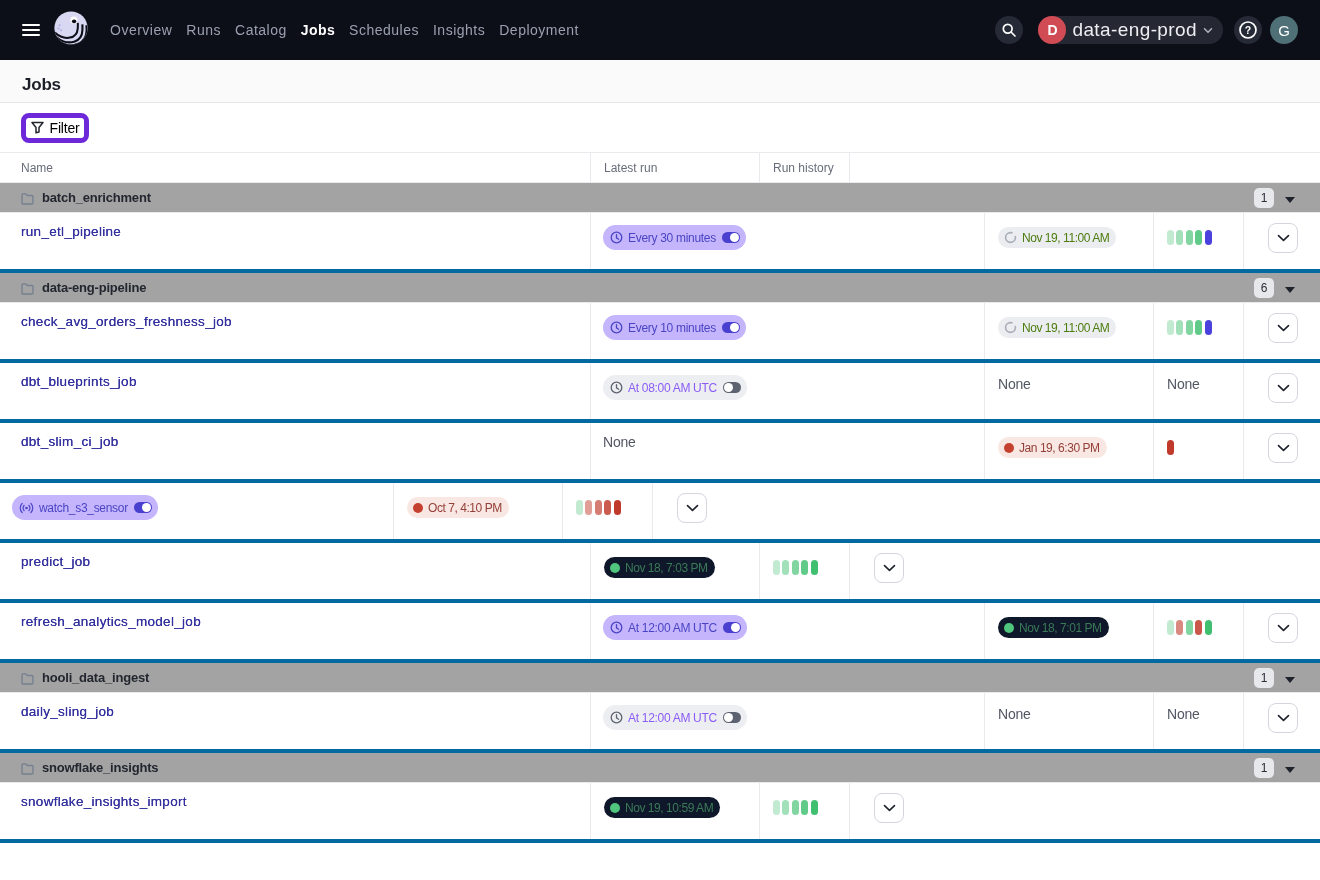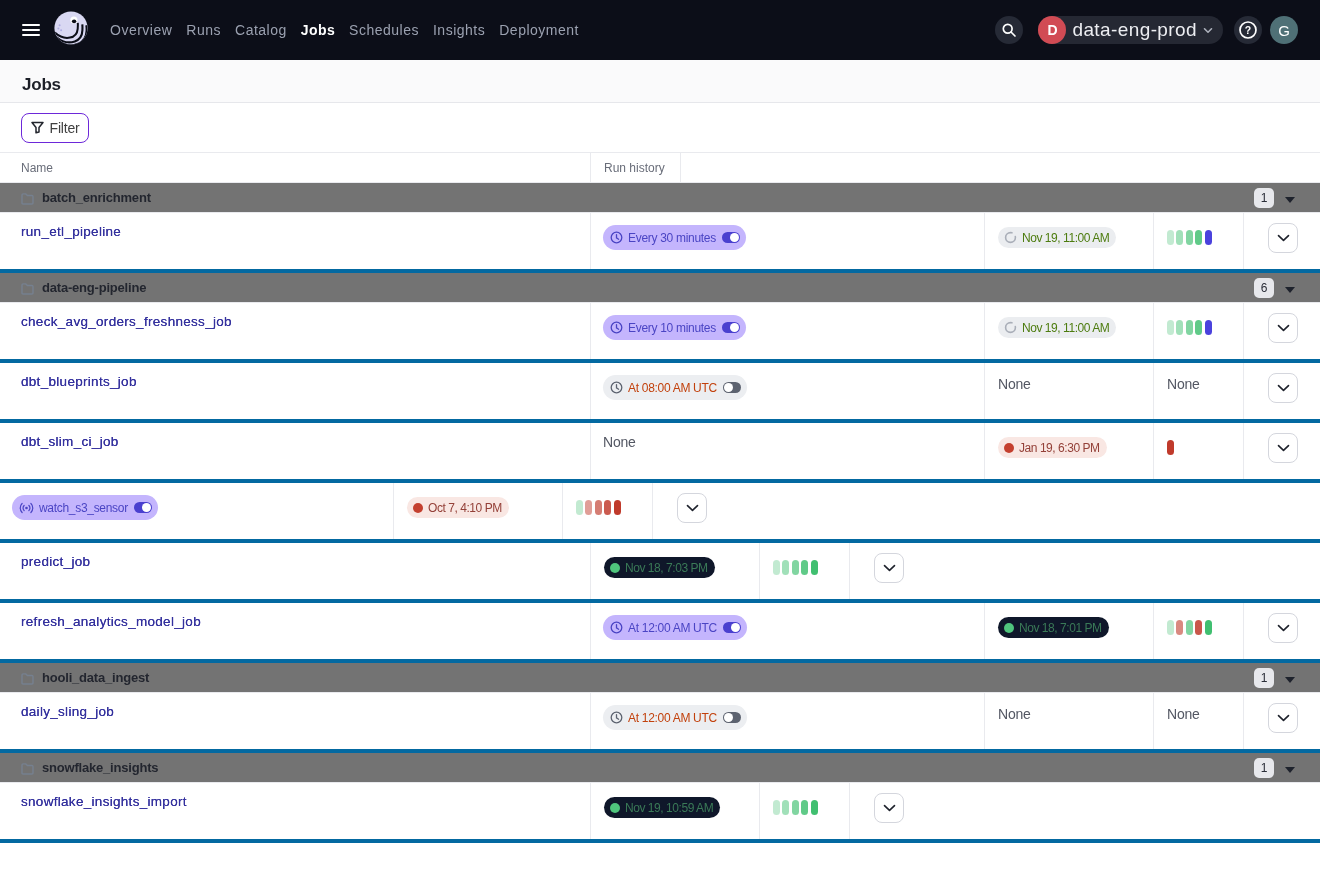--- a/index.html
+++ b/index.html
@@ -16,47 +16,47 @@
 .srch{margin-right:15px}
 .deppill{height:28px;background:#252833;border-radius:14px;display:flex;align-items:center;padding-right:10px}
 .depcircle{width:28px;height:28px;border-radius:50%;background:#d14b54;color:#fff;font-size:14px;font-weight:bold;display:flex;align-items:center;justify-content:center}
 .deppill .dname{color:#edeef2;font-size:19px;margin-left:6px;letter-spacing:.4px}
 .deppill svg{margin-left:6px}
 .helpbtn{margin-left:11px}
 .avatar{width:28px;height:28px;border-radius:50%;background:#4f7076;color:#fff;font-size:15px;display:flex;align-items:center;justify-content:center;margin-left:8px;margin-right:22px}
 
 .pagehead{height:43px;background:#fafafb;border-bottom:1px solid #e6e7eb;display:flex;align-items:center;padding-left:22px;padding-top:7px;font-size:17px;font-weight:bold;color:#1c1f27;letter-spacing:-.2px}
 .filterbar{height:50px;background:#fff;border-bottom:1px solid #e9eaee;display:flex;align-items:center;padding-left:21px}
-.filterbtn{height:30px;width:68px;border:1px solid #6d28d9;border-radius:8px;background:#fff;display:flex;align-items:center;justify-content:center;gap:6px;font-size:14px;color:#404040;letter-spacing:-.2px}
+.filterbtn{height:30px;width:68px;border:5px solid #6d28d9;border-radius:8px;background:#fff;display:flex;align-items:center;justify-content:center;gap:6px;font-size:14px;color:#000000;letter-spacing:-.2px}
 
 .thead{height:30px;border-bottom:1px solid #e9eaee;display:flex;font-size:12px;color:#696d79}
 .thead div{display:flex;align-items:center}
 .c1{width:591px;border-right:1px solid #e9eaee;padding-left:21px}
 .c2{width:394px;border-right:1px solid #e9eaee;padding-left:12px}
 .c3{width:169px;border-right:1px solid #e9eaee;padding-left:13px}
 .c4{width:90px;border-right:1px solid #e9eaee;padding-left:13px}
 .c5{width:76px}
-.grp{height:30px;background:#737373;border-bottom:1px solid #e9eaee;display:flex;align-items:center;padding-left:21px}
+.grp{height:30px;background:#a3a3a3;border-bottom:1px solid #e9eaee;display:flex;align-items:center;padding-left:21px}
 .grp .gname{font-size:13px;font-weight:bold;color:#23262f;letter-spacing:-.2px;margin-left:8px}
 .grp .count{margin-left:auto;min-width:20px;height:20px;background:#e7e8ec;border-radius:5px;color:#2a2d38;font-size:12px;display:flex;align-items:center;justify-content:center;padding:0 4px}
 .grp .tri{width:0;height:0;border-left:5px solid transparent;border-right:5px solid transparent;border-top:6px solid #1e222c;margin-left:11px;margin-right:25px;position:relative;top:2px}
 .row{height:60px;border-bottom:4px solid #0369a1;display:flex}
 .row .c1{padding-top:9px}
 .row .c2{padding-top:12px}
 .row .c3{padding-top:14px}
 .row .c4{padding-top:14px}
 .row .c5{padding-top:10px;padding-left:24px}
 .jlink{font-size:13.5px;color:#34319e;letter-spacing:.3px;text-shadow:0 0 .4px #34319e}
 .none{font-size:14px;color:#535763;letter-spacing:-.2px;display:inline-block;position:relative;top:-2px}
 
 .spill{display:inline-flex;align-items:center;height:25px;border-radius:13px;padding:0 6px 0 7px;gap:5px}
 .spill.on{background:#c4b5fd}
 .spill.on .ptxt{color:#4a44c4}
 .spill.off{background:#eceef1}
-.spill.off .ptxt{color:#c2410c}
+.spill.off .ptxt{color:#8b5cf6}
 .ptxt{font-size:12px;letter-spacing:-.3px}
 .tg{width:18px;height:11px;border-radius:6px;position:relative;margin-left:1px}
 .tg.on{background:#4a40cf}
 .tg.on::after{content:"";position:absolute;width:9px;height:9px;border-radius:50%;background:#fff;right:1px;top:1px}
 .tg.off{background:#5d6370}
 .tg.off::after{content:"";position:absolute;width:9px;height:9px;border-radius:50%;background:#fff;left:1px;top:1px}
 .rpill{display:inline-flex;align-items:center;height:21px;border-radius:11px;padding:0 7px 0 6px;gap:5px;font-size:12px;letter-spacing:-.45px}
 .rpill.gray{background:#ebedf0;color:#4d7c0f}
 .rpill.red{background:#f9e7e3;color:#944038}
 .rpill.green{background:#0f172a;color:#3a7a57}
@@ -133,20 +133,21 @@
 <div class="filterbar">
   <div class="filterbtn">
     <svg width="13" height="13" viewBox="0 0 13 13" fill="none" stroke="#23262e" stroke-width="1.5" stroke-linejoin="round">
         <path d="M1 1.5 H12 L8 6.5 V11 L5 11.8 V6.5 Z"></path>
       </svg>
     Filter
   </div>
 </div>
 <div class="thead">
   <div class="c1">Name</div>
+  <div class="c3">Latest run</div>
   <div class="c4">Run history</div>
   <div class="c5"></div>
 </div>
 
 <div class="grp">
   <svg width="13" height="12" viewBox="0 0 13 12" fill="none" stroke="#76808f" stroke-width="1.4" stroke-linejoin="round" style="margin-top:2px">
       <path d="M1 2 Q1 0.9 2.1 0.9 H4.8 L6.3 2.5 H10.9 Q12 2.5 12 3.6 V9.9 Q12 11 10.9 11 H2.1 Q1 11 1 9.9 Z"></path>
     </svg>
   <span class="gname">batch_enrichment</span>
   <span class="count">1</span>

